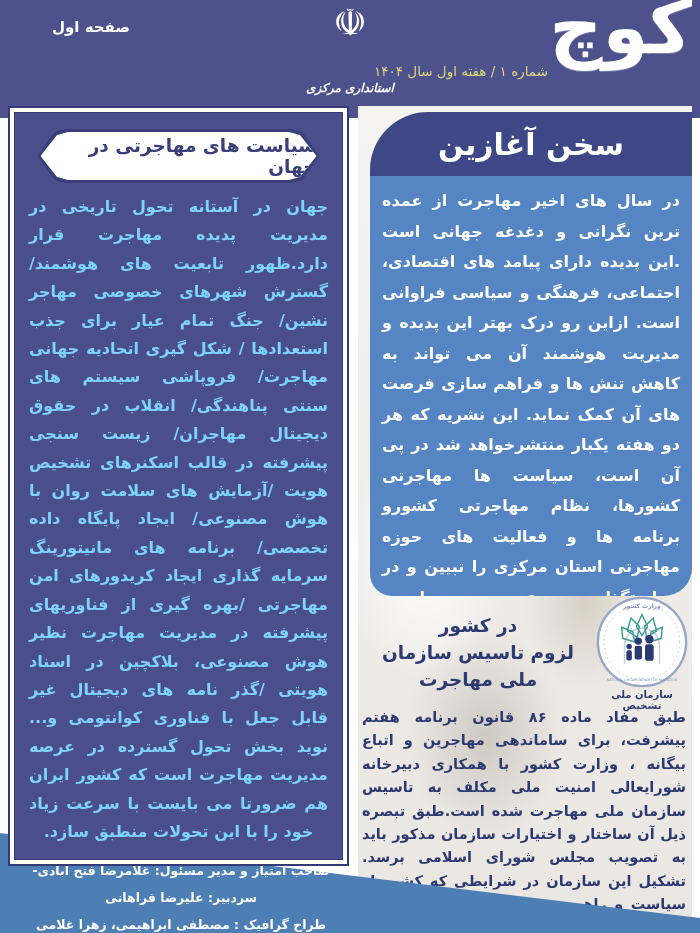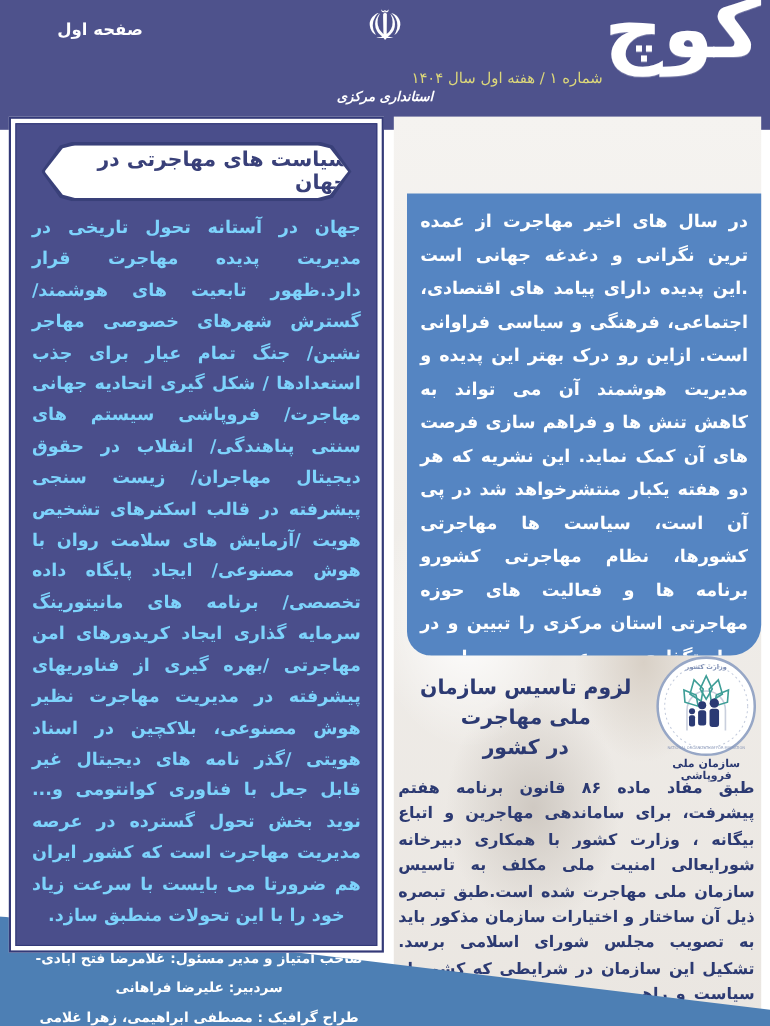--- a/index.html
+++ b/index.html
@@ -79,27 +79,30 @@
           <span>سیاست های مهاجرتی در جهان</span>
         </div>
       </div>
       <p class="left-body">جهان در آستانه تحول تاریخی در مدیریت پدیده مهاجرت قرار دارد.ظهور تابعیت های هوشمند/ گسترش شهرهای خصوصی مهاجر نشین/ جنگ تمام عیار برای جذب استعدادها / شکل گیری اتحادیه جهانی مهاجرت/ فروپاشی سیستم های سنتی پناهندگی/ انقلاب در حقوق دیجیتال مهاجران/ زیست سنجی پیشرفته در قالب اسکنرهای تشخیص هویت /آزمایش های سلامت روان با هوش مصنوعی/ ایجاد پایگاه داده تخصصی/ برنامه های مانیتورینگ سرمایه گذاری ایجاد کریدورهای امن مهاجرتی /بهره گیری از فناوریهای پیشرفته در مدیریت مهاجرت نظیر هوش مصنوعی، بلاکچین در اسناد هویتی /گذر نامه های دیجیتال غیر قابل جعل با فناوری کوانتومی و... نوید بخش تحول گسترده در عرصه مدیریت مهاجرت است که کشور ایران هم ضرورتا می بایست با سرعت زیاد خود را با این تحولات منطبق سازد.</p>
     </div>
   </section>
 
   <section class="right-col">
     <div class="photo-bg"></div>
 
+    <div class="opening-header">
+      <span>سخن آغازین</span>
+    </div>
     <div class="opening-box">
       <p>در سال های اخیر مهاجرت از عمده ترین نگرانی و دغدغه جهانی است .این پدیده دارای پیامد های اقتصادی، اجتماعی، فرهنگی و سیاسی فراوانی است. ازاین رو درک بهتر این پدیده و مدیریت هوشمند آن می تواند به کاهش تنش ها و فراهم سازی فرصت های آن کمک نماید. این نشریه که هر دو هفته یکبار منتشرخواهد شد در پی آن است، سیاست ها مهاجرتی کشورها، نظام مهاجرتی کشورو برنامه ها و فعالیت های حوزه مهاجرتی استان مرکزی را تبیین و در سیاستگذاری عرصه مهاجرت کشورنقش آفرینی نماید.</p>
     </div>
 
     <div class="org-title">
+      <div>در کشور</div>
       <div>لزوم تاسیس سازمان ملی مهاجرت</div>
-      <div>در کشور</div>
     </div>
 
     <div class="org-logo">
       <svg viewBox="0 0 100 100" width="92" height="92">
         <circle cx="50" cy="50" r="48" fill="#ffffff" stroke="#97a7c6" stroke-width="2.5"></circle>
         <circle cx="50" cy="50" r="41" fill="none" stroke="#c3cbdc" stroke-width="1" stroke-dasharray="2 3"></circle>
         <text x="50" y="13" text-anchor="middle" font-size="6.5" fill="#7f8fb4" font-weight="bold">وزارت کشور</text>
         <path d="M31,74 V54 A19,19 0 0 1 69,54 V74" fill="none" stroke="#c9cfdd" stroke-width="1.6"></path>
         <g stroke="#3e9e97" stroke-width="1.6" fill="none">
           <path d="M50,20 L56,33 L50,43 L44,33 Z"></path>
@@ -112,21 +115,21 @@
           <circle cx="46" cy="49" r="4"></circle>
             <rect x="42" y="54" width="8" height="15" rx="2.5"></rect>
           <circle cx="58" cy="47" r="4.6"></circle>
             <rect x="53.3" y="52.5" width="9.4" height="18" rx="2.8"></rect>
           <circle cx="36" cy="55" r="3"></circle>
             <rect x="33" y="59" width="6" height="11" rx="2"></rect>
         </g>
         <text x="50" y="92" text-anchor="middle" font-size="3.6" fill="#8a98b8">NATIONAL ORGANIZATION FOR MIGRATION</text>
       </svg>
     </div>
-    <div class="logo-caption">سازمان ملی فروپاشی</div>
+    <div class="logo-caption">سازمان ملی تشخیص</div>
 
     <p class="org-body">طبق مفاد ماده ۸۶ قانون برنامه هفتم پیشرفت، برای ساماندهی مهاجرین و اتباع بیگانه ، وزارت کشور با همکاری دبیرخانه شورایعالی امنیت ملی مکلف به تاسیس سازمان ملی مهاجرت شده است.طبق تبصره ذیل آن ساختار و اختیارات سازمان مذکور باید به تصویب مجلس شورای اسلامی برسد. تشکیل این سازمان در شرایطی که کشور از سیاست و راهبرد مشخص در عرصه مهاجرت رنج می برد و امور مهاجرت درچند دستگاه اجرایی پراکنده است،ضرورتی اجتناب ناپذیراست.</p>
   </section>
 
   <div class="bottom-band">
     <div class="credits">
       <div>صاحب امتیاز و مدیر مسئول: غلامرضا فتح آبادی- سردبیر: علیرضا فراهانی</div>
       <div>طراح گرافیک : مصطفی ابراهیمی، زهرا غلامی</div>
     </div>
   </div>

